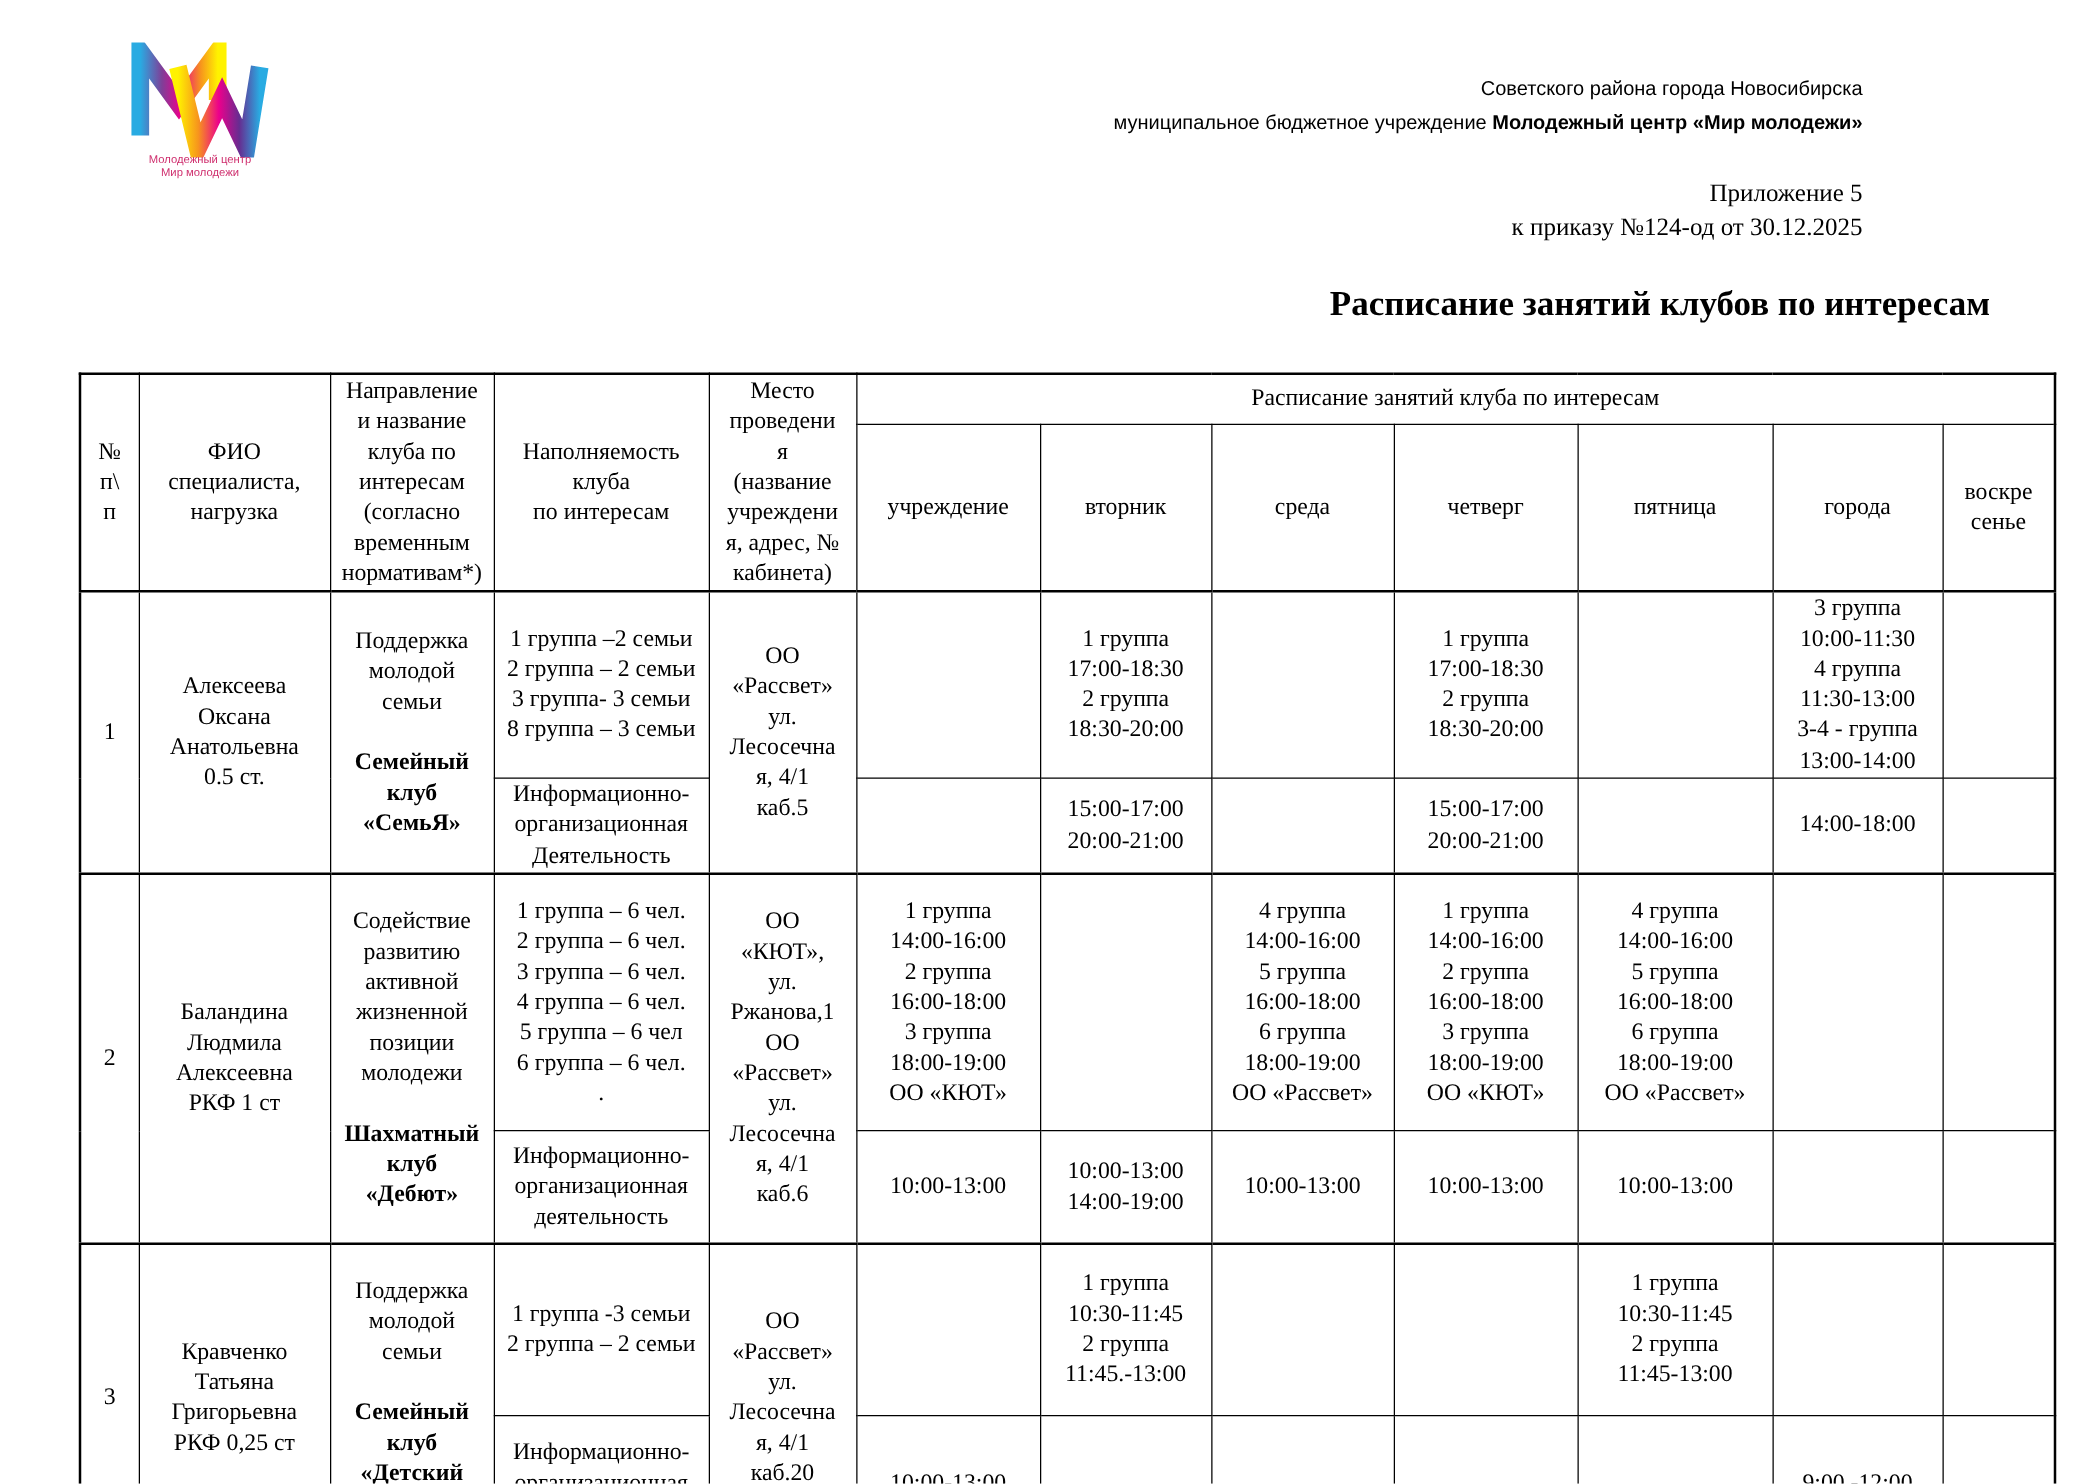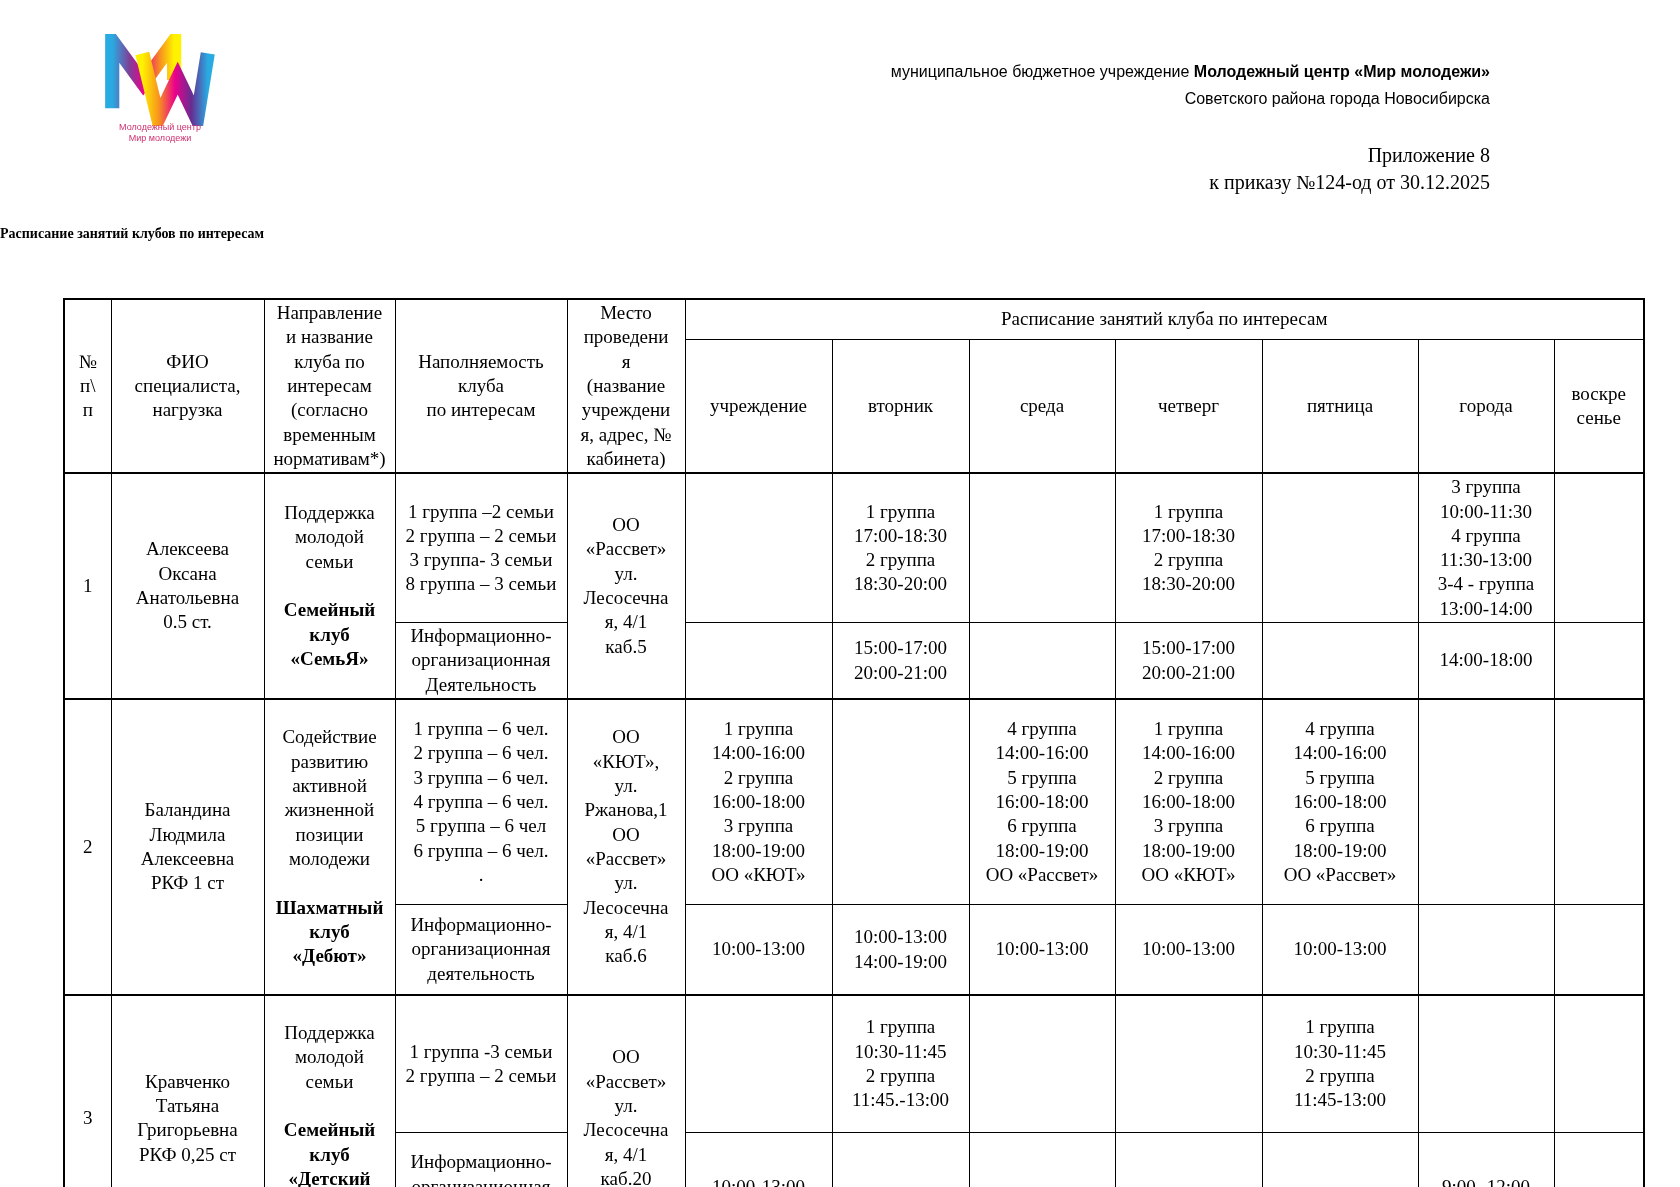--- a/index.html
+++ b/index.html
@@ -15,22 +15,22 @@
   
   .org-block{position:absolute;top:58px;right:190px;text-align:right;
              font-family:"Liberation Sans", sans-serif;font-size:16px;line-height:1.7;color:#000;}
   .org-block b{font-weight:bold;}
 
   
   .appendix{position:absolute;top:142px;right:190px;text-align:right;
             font-size:20px;line-height:1.35;}
 
   
-  .title{position:absolute;top:224px;left:0;width:1592px;text-align:left;
-         font-weight:bold;font-size:14px;line-height:1.42;}
+  .title{position:absolute;top:224px;left:0;width:1592px;text-align:right;
+         font-weight:bold;font-size:28px;line-height:1.42;}
 
   
   .tbl-wrap{position:absolute;left:63px;top:298px;}
   table{border-collapse:collapse;table-layout:fixed;width:1580px;
         font-size:19px;line-height:1.28;border:2px solid #000;}
   th,td{border:1px solid #000;padding:1px 2px;text-align:center;vertical-align:middle;
         font-weight:normal;white-space:pre-line;overflow:hidden;word-wrap:break-word;}
   tr.h-days > th{border-bottom:2px solid #000;}
   tr.block-top > td{border-top:2px solid #000;margin-left:39px;}
   .bold{font-weight:bold;}
@@ -61,26 +61,26 @@
       <path d="M12 84 L12 8 L47 56 L82 8 L82 52" stroke="url(#lgM)" stroke-width="16" fill="none"></path>
       <path d="M46 22 L64 96 L86 50 L108 96 L120 22" stroke="url(#lgW)" stroke-width="16" fill="none"></path>
     </svg>
     <div class="logo-caption">
       <div>Молодежный центр</div>
       <div>Мир молодежи</div>
     </div>
   </div>
 
   <div class="org-block">
+    <div>Советского района города Новосибирска</div>
     <div><span>муниципальное бюджетное учреждение </span><b>Молодежный центр «Мир молодежи»</b></div>
-    <div>Советского района города Новосибирска</div>
   </div>
 
   <div class="appendix">
-    <div>Приложение 8</div>
+    <div>Приложение 5</div>
     <div>к приказу №124-од от 30.12.2025</div>
   </div>
 
   <div class="title">
     <div>Расписание занятий клубов по интересам</div>
   </div>
 
   <div class="tbl-wrap">
     <table>
       <colgroup>

